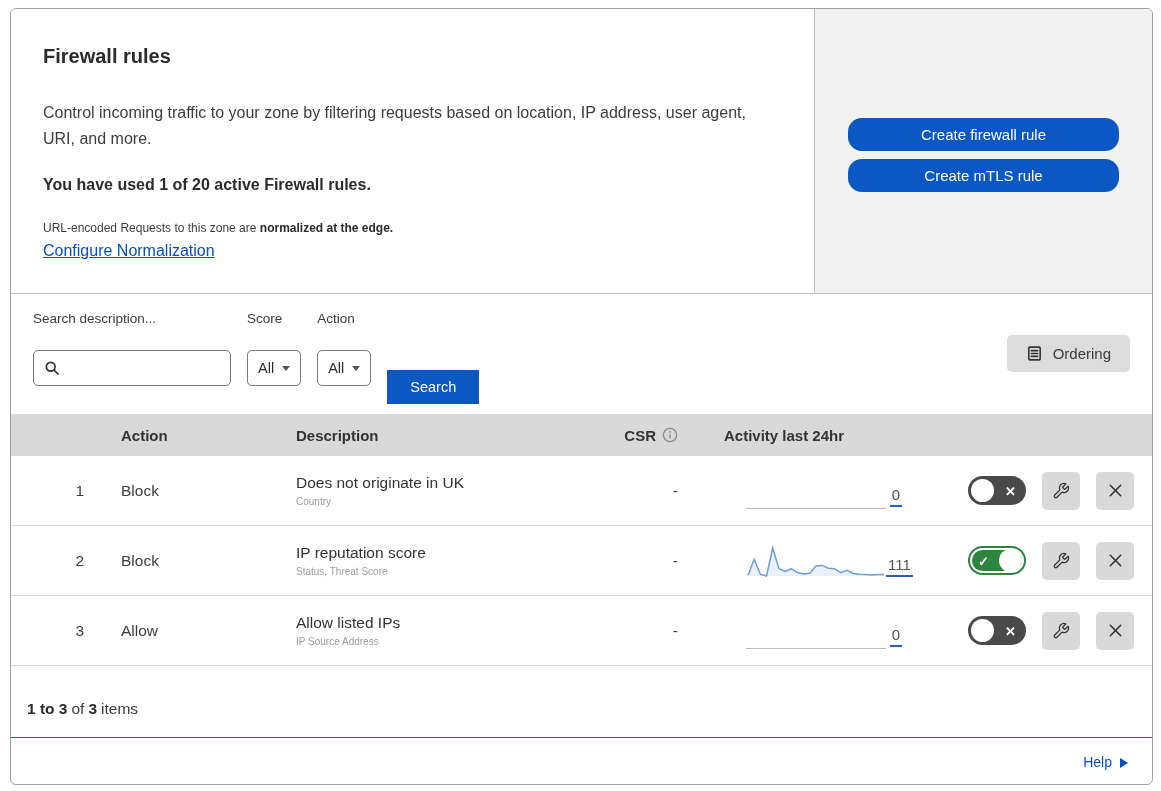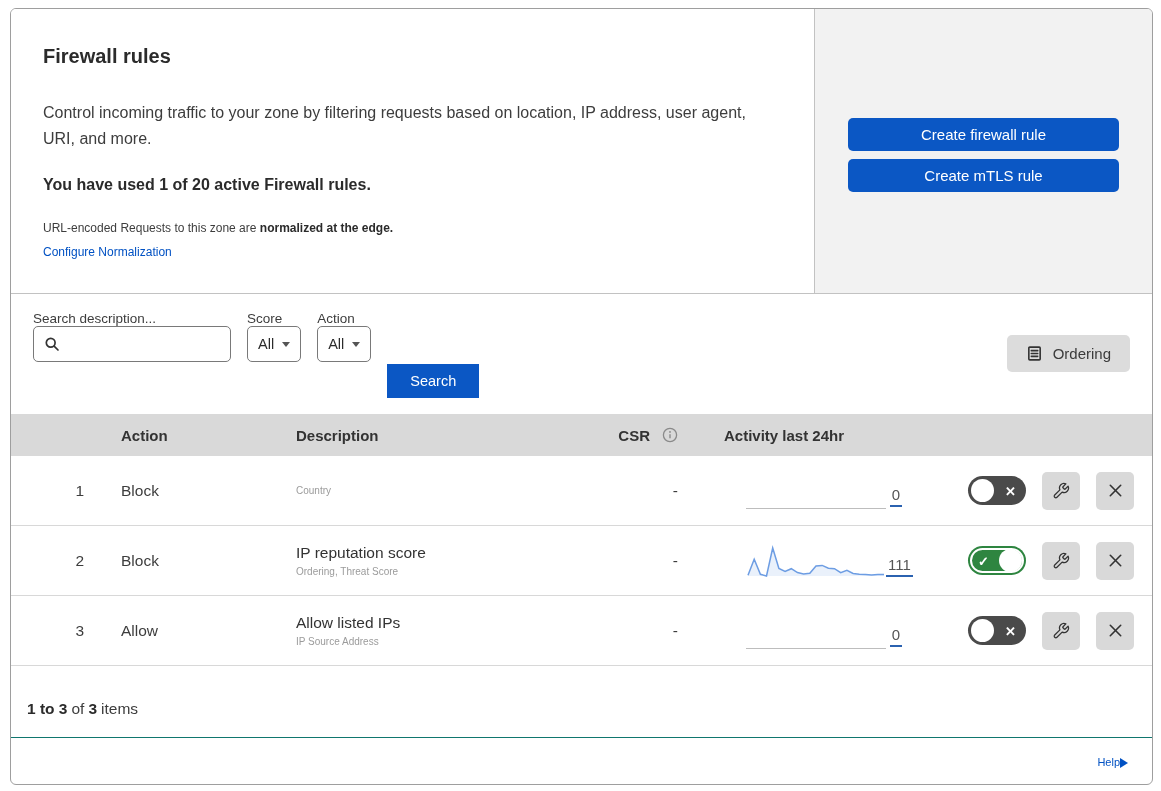--- a/index.html
+++ b/index.html
@@ -9,43 +9,43 @@
     border: 1px solid #9e9e9e; border-radius: 6px; overflow: hidden; background: #fff;
   }
   
   .top { display: flex; height: 285px; border-bottom: 1px solid #c2c2c2; }
   .intro { width: 804px; padding: 36px 40px 0 32px; border-right: 1px solid #c2c2c2; background: #fff; }
   .intro h1 { font-size: 20px; font-weight: 700; color: #2b2b2b; margin-bottom: 32px; }
   .intro .desc { font-size: 16px; color: #3d3d3d; line-height: 1.63; max-width: 712px; margin-bottom: 24px; }
   .intro .usage { font-size: 16px; font-weight: 700; color: #2b2b2b; margin-bottom: 27px; }
   .intro .norm { font-size: 12px; color: #3d3d3d; margin-bottom: 7px; }
   .intro .norm b { color: #2b2b2b; }
-  .intro a.cfg-link { font-size: 12px; color: var(--link-blue, #0051c3); cursor: pointer; }
+  .intro a.cfg-link { font-size: 16px; color: var(--link-blue, #0051c3); text-decoration: underline; cursor: pointer; }
   .actions-panel { flex: 1; background: var(--side-panel-gray, #f2f2f2); display: flex; flex-direction: column; align-items: center; justify-content: center; gap: 8px; padding-top: 8px; }
   .btn-primary {
     width: 271px; height: 33px; background: var(--primary-button-blue, #0b57c4); color: #fff;
-    font-family: inherit; font-size: 15px; border: none; border-radius: 5px; cursor: pointer;
+    font-family: inherit; font-size: 15px; border: none; border-radius: 14px; cursor: pointer;
   }
   
   .filter-bar { height: 120px; padding: 17px 22px 0 22px; display: flex; align-items: flex-start; gap: 16px; background: #fff; }
-  .fgroup { display: flex; flex-direction: column; gap: 0; }
+  .fgroup { display: flex; flex-direction: column; gap: 24px; }
   .fgroup > label { font-size: 13.5px; color: #3d3d3d; }
   .search-box { width: 198px; height: 36px; border: 1px solid #797979; border-radius: 5px; display: flex; align-items: center; padding: 0 10px; gap: 7px; background: #fff; }
   .search-box input { border: none; outline: none; flex: 1; min-width: 0; font-family: inherit; font-size: 14px; background: transparent; }
   .select { height: 36px; border: 1px solid #797979; border-radius: 5px; padding: 0 10px; display: flex; align-items: center; gap: 8px; font-size: 14.5px; color: #2b2b2b; cursor: pointer; background: #fff; }
   .caret { width: 0; height: 0; border-left: 4.5px solid transparent; border-right: 4.5px solid transparent; border-top: 5.5px solid #555; }
-  .btn-search { height: 34px; margin-top: 1px; padding: 0 23px; background: var(--primary-button-blue, #0b57c4); color: #fff; font-family: inherit; font-size: 14.5px; border: none; border-radius: 0; cursor: pointer; align-self: flex-end; margin-bottom: 16px; }
+  .btn-search { height: 34px; margin-top: 1px; padding: 0 23px; background: var(--primary-button-blue, #0b57c4); color: #fff; font-family: inherit; font-size: 14.5px; border: none; border-radius: 0; cursor: pointer; align-self: flex-end; margin-bottom: 10px; }
   .filter-spacer { flex: 1; }
   .btn-ordering { height: 37px; padding: 0 19px; background: var(--secondary-button-gray, #dcdcdc); border: none; border-radius: 5px; font-family: inherit; font-size: 15px; color: #3b3b3b; display: flex; align-items: center; gap: 10px; cursor: pointer; margin-top: 24px; }
   
   .thead, .trow { display: grid; grid-template-columns: 90px 175px 315px 90px 245px 1fr; align-items: center; }
   .thead { height: 42px; background: var(--table-header-gray, #d9d9d9); font-size: 15px; font-weight: 700; color: #333; }
   .thead .h-action { padding-left: 20px; }
   .thead .h-desc { padding-left: 20px; }
-  .thead .h-csr { text-align: right; padding-right: 3px; display: flex; justify-content: flex-end; align-items: center; gap: 12px; }
+  .thead .h-csr { text-align: right; padding-right: 3px; display: flex; justify-content: flex-end; align-items: center; gap: 6px; }
   .thead .h-activity { padding-left: 43px; }
   .trow { height: 70px; border-bottom: 1px solid #d8d8d8; font-size: 15.5px; color: #3d3d3d; }
   .cell.num { text-align: right; padding-right: 17px; }
   .cell.action { padding-left: 20px; }
   .cell.desc { padding-left: 20px; }
   .desc-title { font-size: 15.5px; color: #333; margin-bottom: 4px; }
   .desc-sub { font-size: 10px; color: #9b9b9b; }
   .cell.csr { text-align: right; padding-right: 3px; }
   .cell.activity { display: flex; align-items: center; padding-left: 65px; padding-right: 24px; }
   .spark, .spark-flat { width: 140px; height: 36px; flex: none; }
@@ -66,21 +66,21 @@
   .toggle .glyph.check { left: 10px; }
   .toggle .glyph.cross { right: 10px; }
   .toggle.on .glyph.check { display: block; }
   .toggle.off .glyph.cross { display: block; }
   
   .icon-btn { width: 38px; height: 38px; background: #d9d9d9; border: none; border-radius: 5px; display: flex; align-items: center; justify-content: center; cursor: pointer; flex: none; }
   
   .items-bar { height: 72px; border-bottom: 1px solid #0f766e; display: flex; align-items: center; padding: 14px 16px 0; font-size: 15.5px; color: #3d3d3d; gap: 4px; }
   .items-bar b { color: #2b2b2b; }
   .help-bar { height: 48px; display: flex; align-items: center; justify-content: flex-end; padding-right: 24px; }
-  .help-link { display: flex; align-items: center; font-size: 11px; color: var(--link-blue, #0051c3); text-decoration: none; cursor: pointer; }
+  .help-link { display: flex; align-items: center; gap: 8px; font-size: 14px; color: var(--link-blue, #0051c3); text-decoration: none; cursor: pointer; }
   .help-arrow { width: 0; height: 0; border-left: 8px solid var(--link-blue, #0051c3); border-top: 5.5px solid transparent; border-bottom: 5.5px solid transparent; margin-top: 1px; }
   svg .stroke { stroke: #333; stroke-width: 1.7; fill: none; stroke-linecap: round; stroke-linejoin: round; }
 </style>
 </head>
 <body>
 
 <div class="card">
 
   <div class="top">
     <div class="intro">
@@ -147,20 +147,21 @@
         </svg>
     </div>
     <div class="h-activity">Activity last 24hr</div>
     <div></div>
   </div>
 
   <div class="trow">
     <div class="cell num">1</div>
     <div class="cell action">Block</div>
     <div class="cell desc">
+      <div class="desc-title">Does not originate in UK</div>
       <div class="desc-sub">Country</div>
     </div>
     <div class="cell csr">-</div>
     <div class="cell activity">
       <div class="spark-flat"></div>
       <a class="count">0</a>
     </div>
     <div class="cell controls">
       <div class="toggle off">
 
@@ -179,21 +180,21 @@
           </svg>
       </button>
     </div>
   </div>
 
   <div class="trow">
     <div class="cell num">2</div>
     <div class="cell action">Block</div>
     <div class="cell desc">
       <div class="desc-title">IP reputation score</div>
-      <div class="desc-sub">Ordering, Threat Score</div>
+      <div class="desc-sub">Status, Threat Score</div>
     </div>
     <div class="cell csr">-</div>
     <div class="cell activity">
       <svg class="spark" id="spark-1" viewBox="0 0 140 36">
         <polygon class="spark-fill" points="2.0,32.2 8.2,16.2 14.4,31.3 20.5,33.0 26.7,5.0 32.9,25.4 39.1,28.5 45.3,25.7 51.5,29.6 57.6,31.0 63.8,30.2 70.0,22.9 76.2,22.4 82.4,25.2 88.5,25.7 94.7,29.6 100.9,27.4 107.1,30.5 113.3,31.3 119.5,31.6 125.6,31.9 131.8,31.6 138.0,31.6 138,33 2,33"></polygon>
         <polyline class="spark-line" points="2.0,32.2 8.2,16.2 14.4,31.3 20.5,33.0 26.7,5.0 32.9,25.4 39.1,28.5 45.3,25.7 51.5,29.6 57.6,31.0 63.8,30.2 70.0,22.9 76.2,22.4 82.4,25.2 88.5,25.7 94.7,29.6 100.9,27.4 107.1,30.5 113.3,31.3 119.5,31.6 125.6,31.9 131.8,31.6 138.0,31.6"></polyline>
       </svg>
       <a class="count">111</a>
     </div>
     <div class="cell controls">

